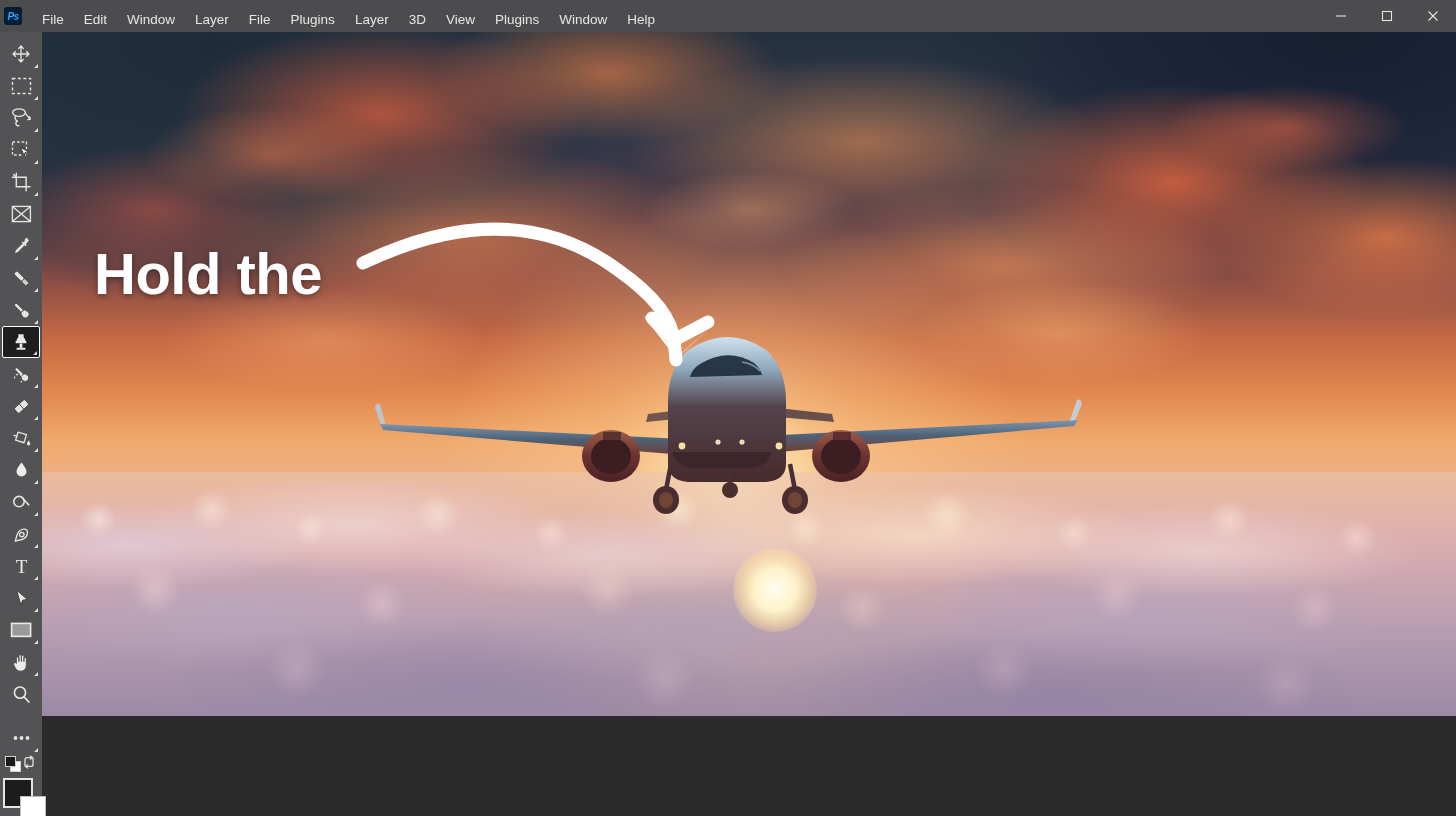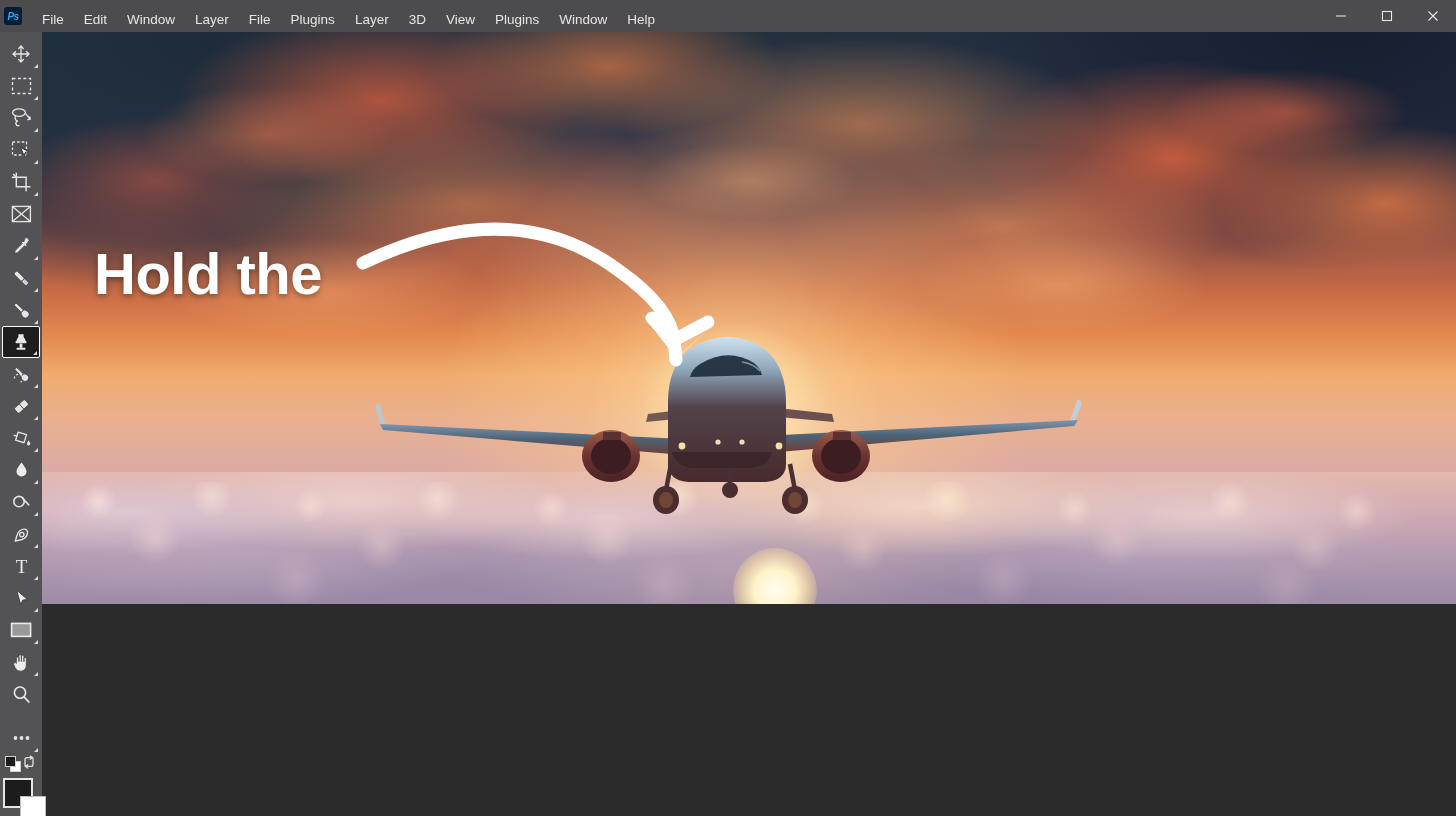--- a/index.html
+++ b/index.html
@@ -72,21 +72,21 @@
     background: #1c1c1c; border: 2px solid #e6e6e6;
   }
   #bg-swatch {
     position: absolute; left: 20px; top: 42px; width: 26px; height: 26px;
     background: #ffffff; border: 1px solid #bdbdbd;
   }
 
   
   #canvas {
     position: absolute; left: 42px; top: 32px;
-    width: 1414px; height: 572px; overflow: hidden; padding-left: 16px;
+    width: 1414px; height: 684px; overflow: hidden; padding-left: 16px;
   }
   
   .sky-layer { position: absolute; inset: 0; }
   #sky-base {
     background:
       linear-gradient(to bottom,
         #23303e 0%,
         #2b3647 13%,
         #4c3a47 26%,
         #8a4d45 36%,

